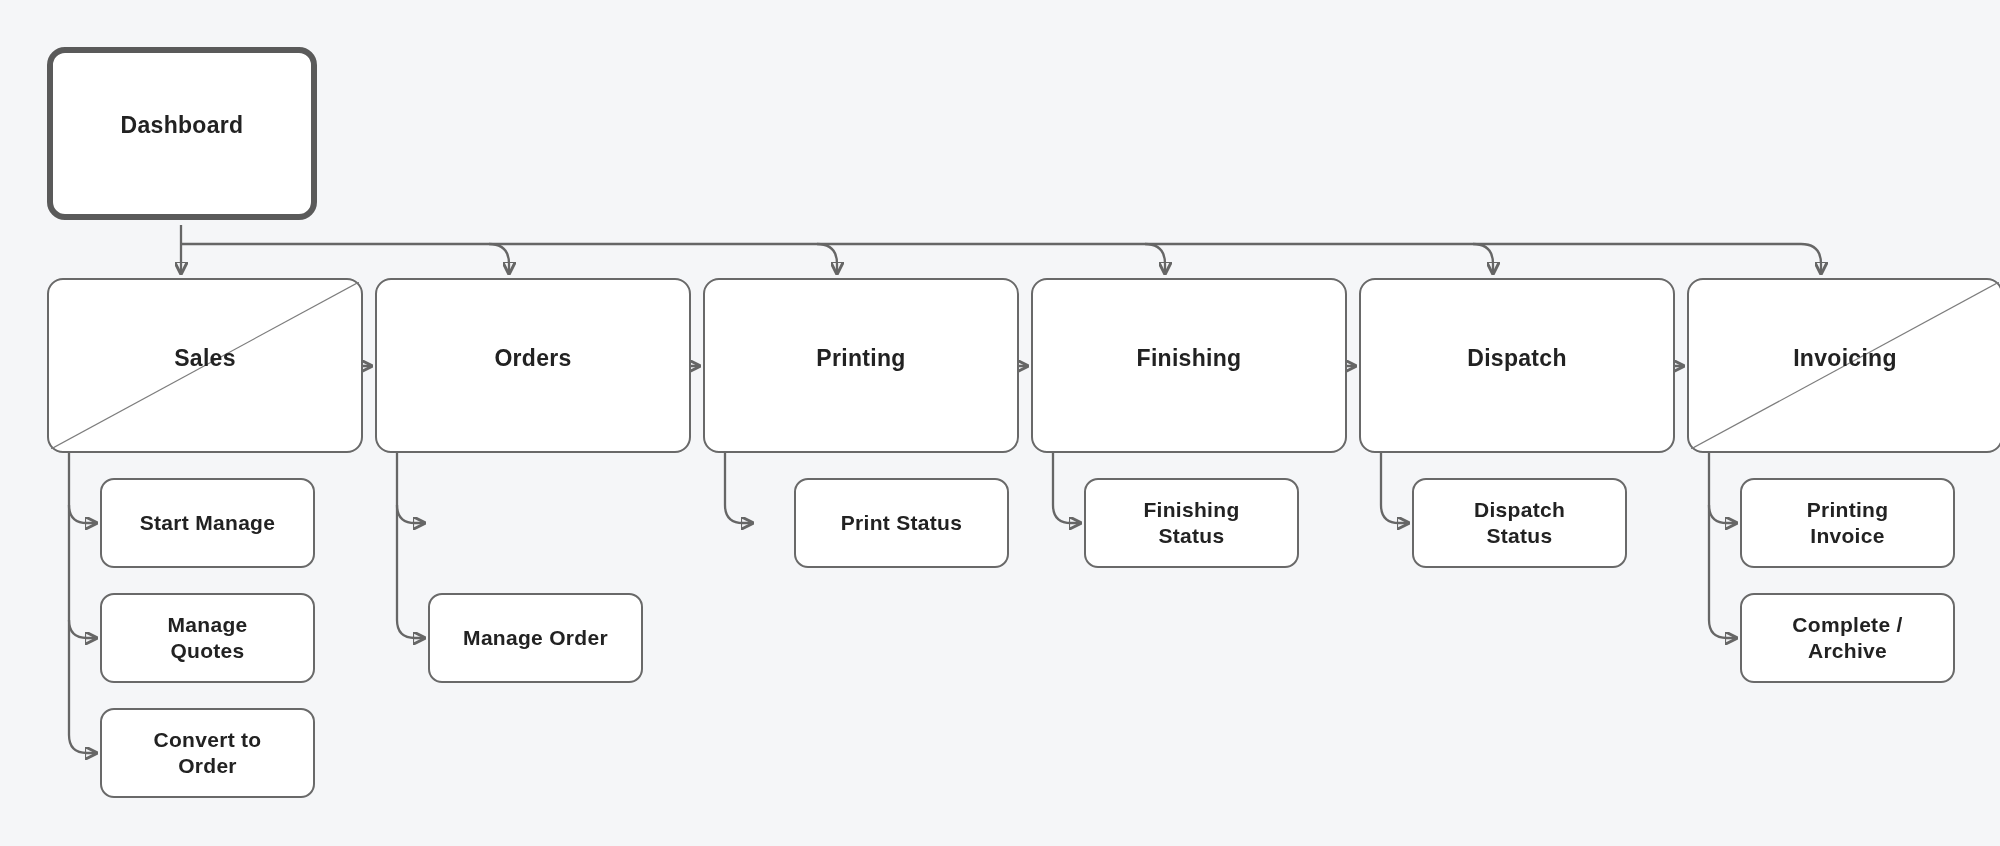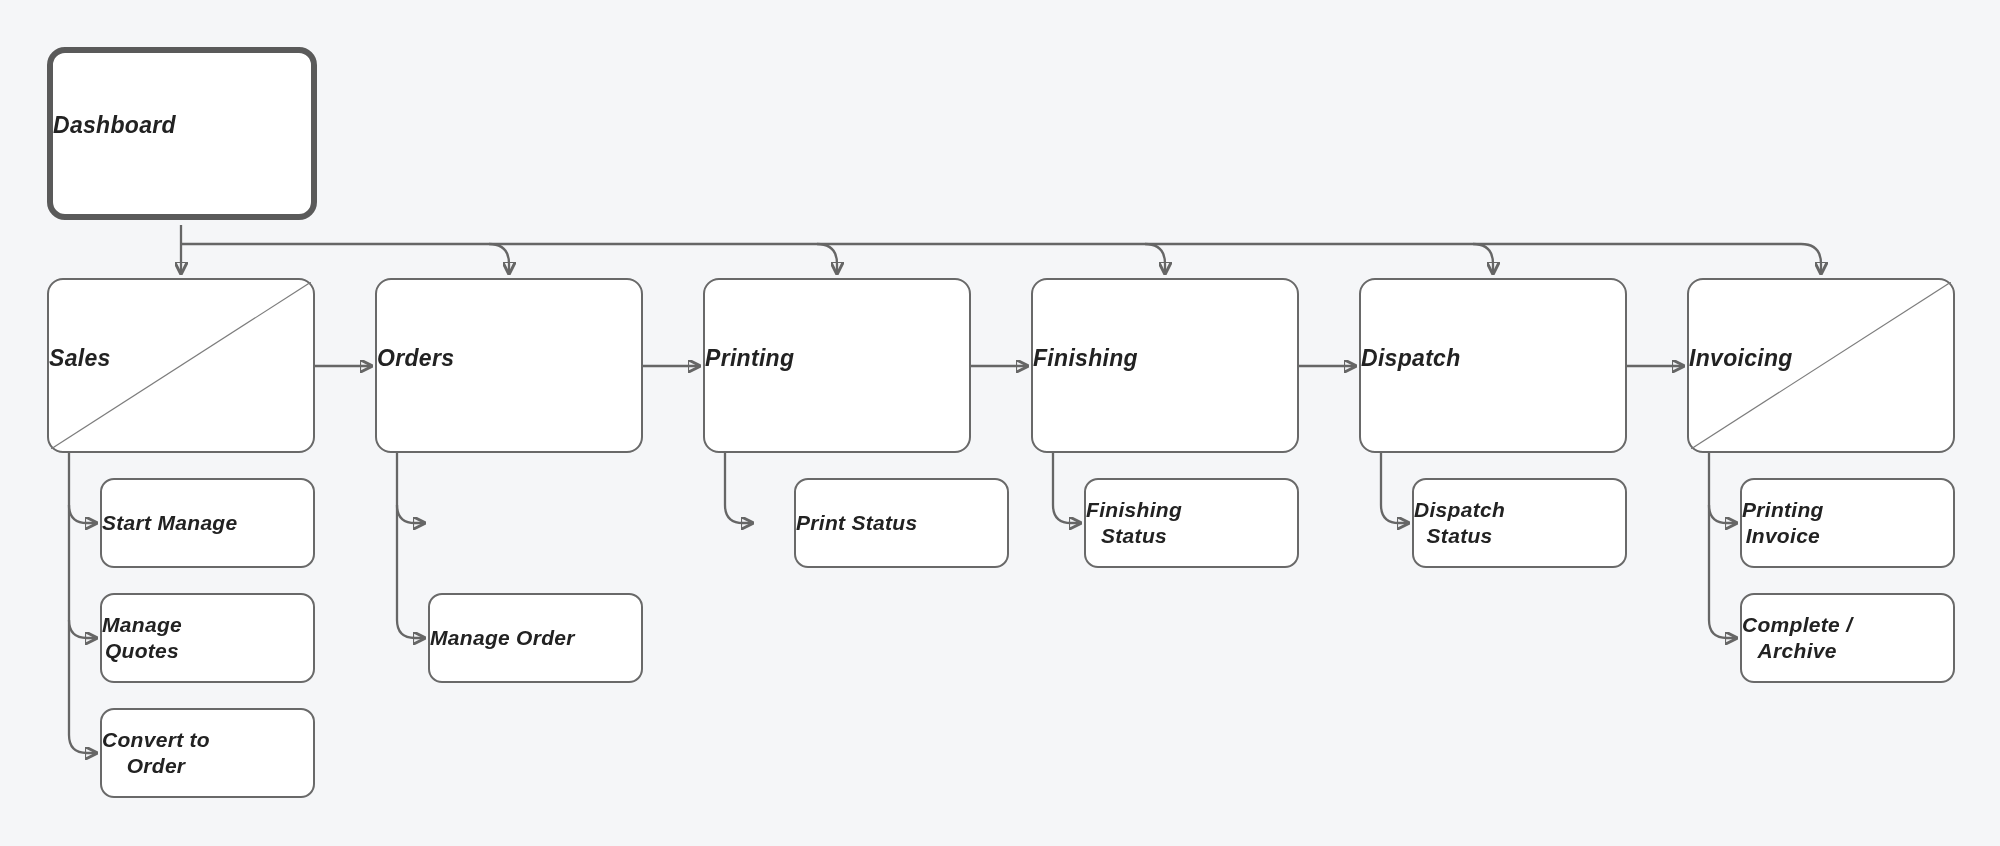--- a/index.html
+++ b/index.html
@@ -19,42 +19,41 @@
     font-family:"Liberation Sans","DejaVu Sans",sans-serif;
     overflow:hidden;
   }
   .edges{position:absolute;left:0;top:0;width:2000px;height:846px;z-index:1;}
   .edges path{fill:none;stroke:var(--connector);stroke-width:2.3px;}
   .node{
     position:absolute;
     box-sizing:border-box;
     background:var(--node-fill);
     border:2.5px solid var(--node-border);
-    display:flex;align-items:center;justify-content:flex-start;
+    display:flex;align-items:center;justify-content:center;
     text-align:center;
     z-index:2;
-    font-style:italic;
   }
   .node .label{
     font-weight:700;
     color:var(--text);
     white-space:pre-line;
     letter-spacing:0.3px;
     line-height:1.22;
     position:relative;z-index:2;
   }
   .root{
     width:270px;height:173px;left:47px;top:47px;
     border:6px solid var(--root-border);
     border-radius:18px;
     padding-bottom:16px;
   }
   .root .label{font-size:23px;}
   .main{
-    width:268px;height:175px;top:278px;
+    width:316px;height:175px;top:278px;
     border-radius:16px;
     padding-bottom:14px;
   }
   .main .label{font-size:23px;}
   .child{
     width:215px;height:90px;
     border-radius:14px;
   }
   .child .label{font-size:21px;}
   .col-sales{left:47px;}   .col-orders{left:375px;}  .col-printing{left:703px;}

